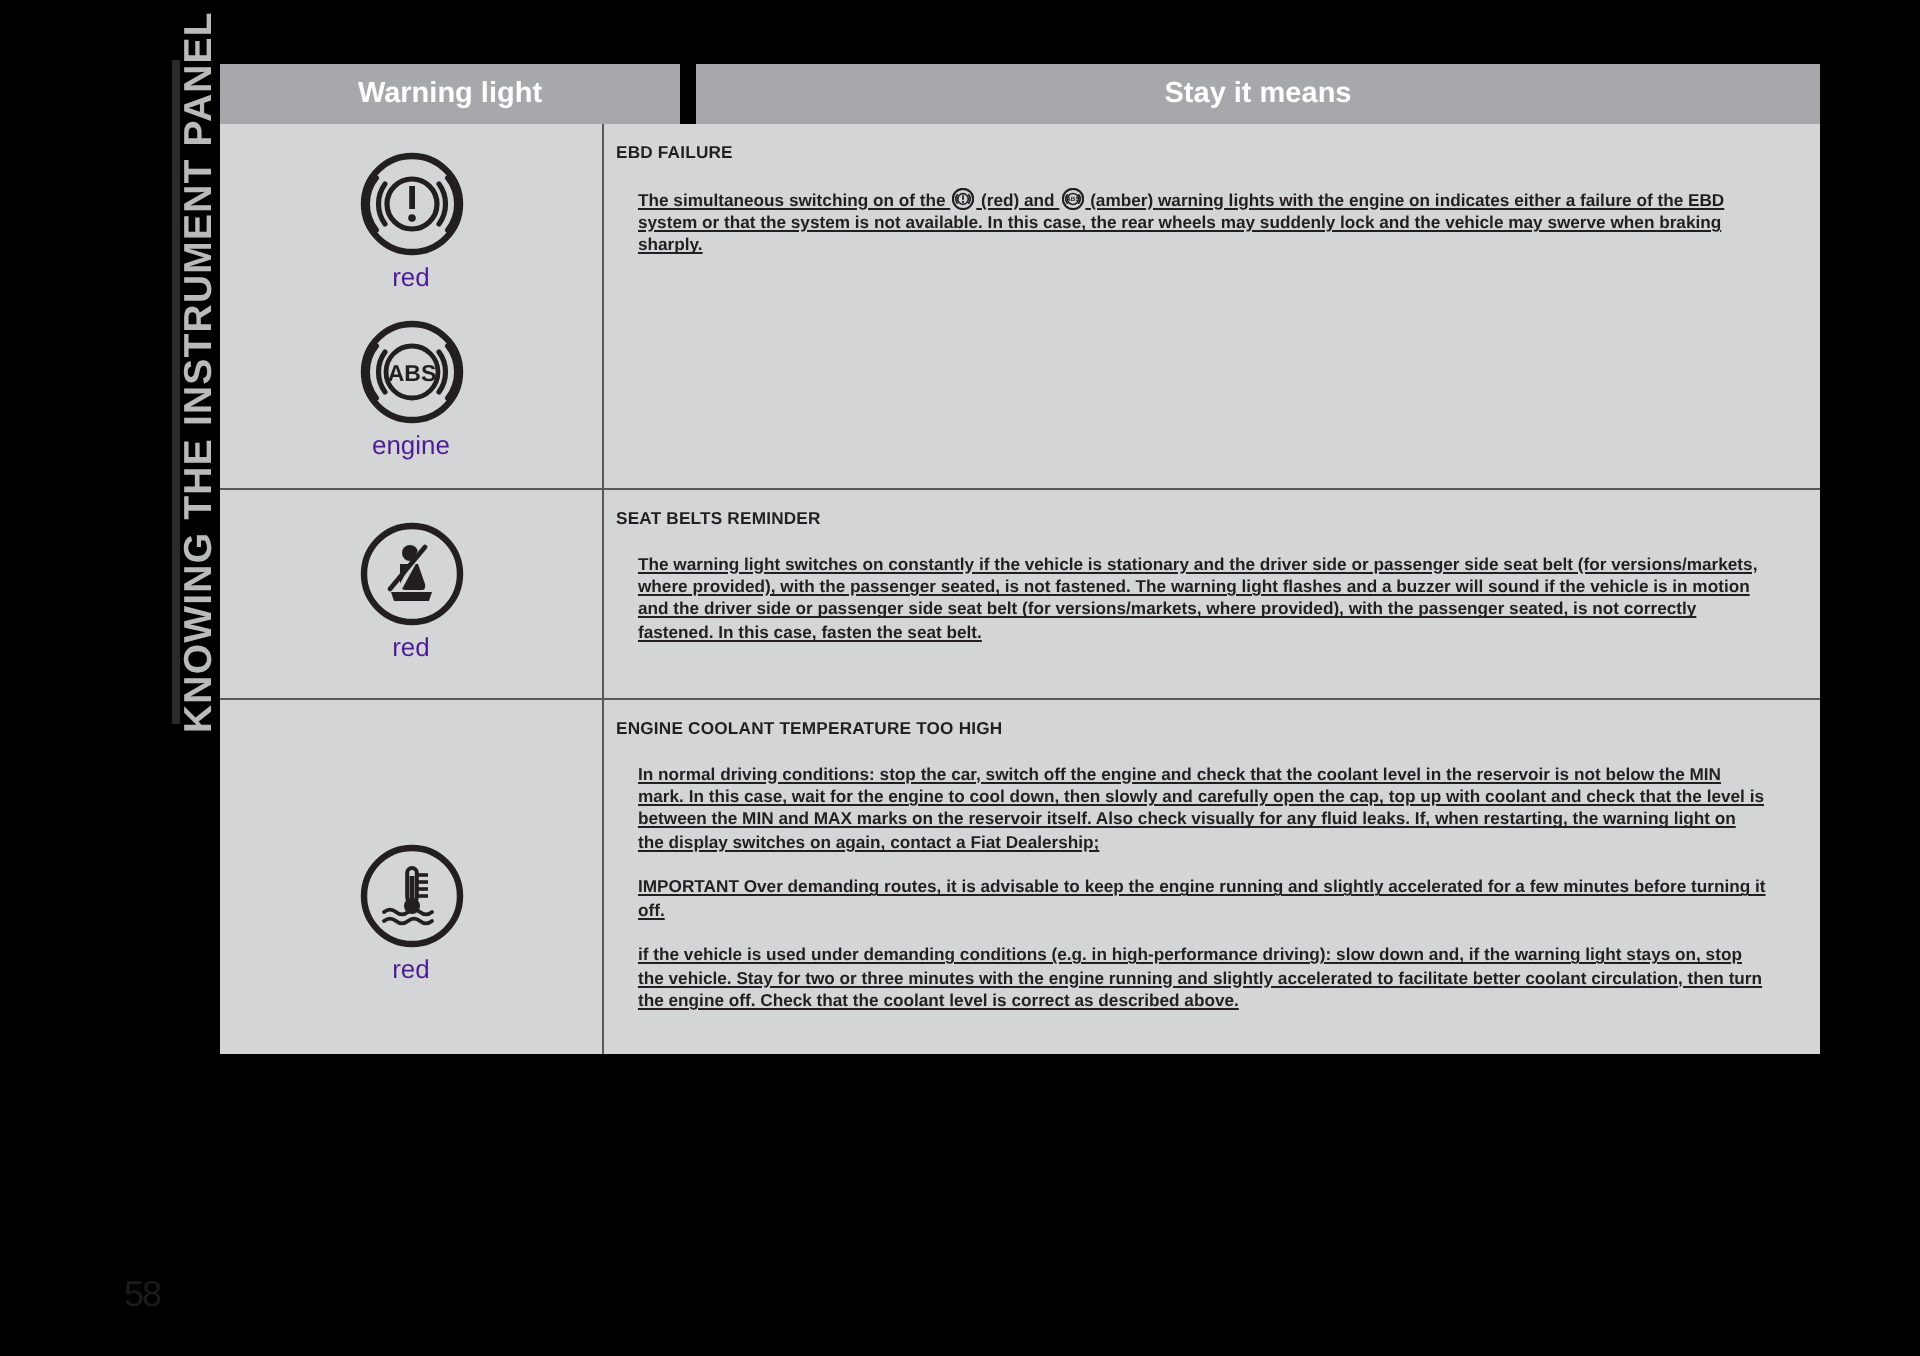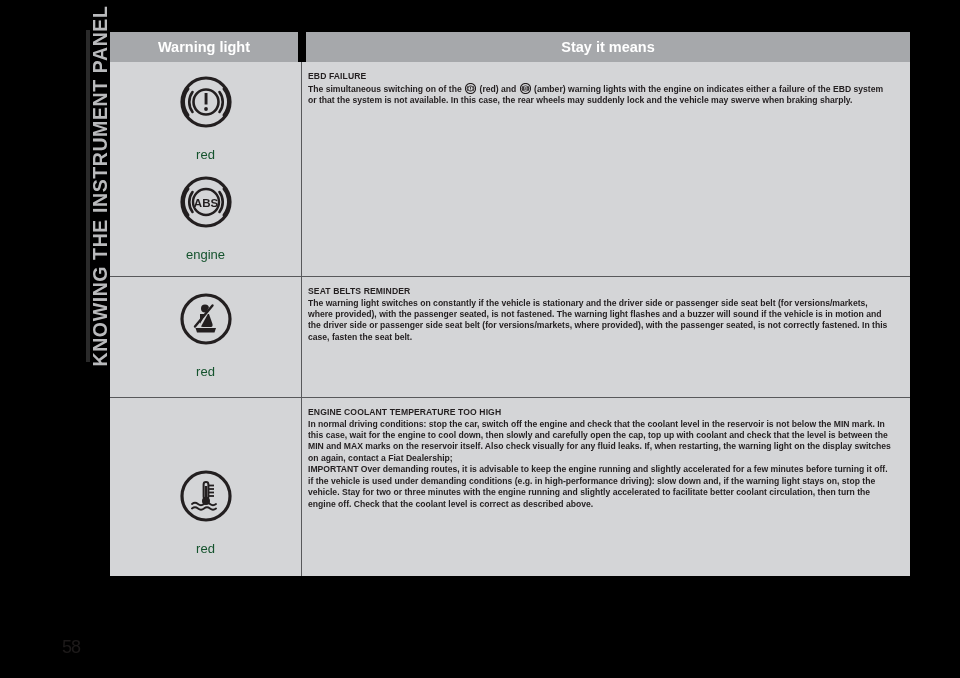--- a/index.html
+++ b/index.html
@@ -60,21 +60,21 @@
     background:#d4d5d7;
   }
   .thead { display:flex; height:30px; }
   .th {
     background:#a6a8ab;
     color:#ffffff;
     font-size:14.5px;
     font-weight:bold;
     display:flex; align-items:center; justify-content:center;
   }
-  .th-warning { width:188px; }
+  .th-warning { width:230px; }
   .th-gap { width:8px; background:#000; }
   .th-means { flex:1; }
 
   .tbody { background:#d4d5d7; }
   .trow { display:flex; border-top:1px solid #58595b; }
   .trow:first-child { border-top:none; }
 
   .cell-light {
     width:192px;
     border-right:1px solid #58595b;
@@ -85,39 +85,39 @@
   .cell-text {
     flex:1;
     padding:9px 16px 10px 6px;
     color:#231f20;
   }
 
   .lamp { display:flex; flex-direction:column; align-items:center; }
   .lamp + .lamp { margin-top:14px; }
   .lamp svg { display:block; }
   .lamp-color {
-    margin-top:19px;
+    margin-top:3px;
     font-size:13px;
-    color:#14532d;
+    color:#4c1d95;
   }
 
   .sec-head {
     font-size:8.6px;
     font-weight:bold;
     letter-spacing:0.1px;
     line-height:1.35;
     color:#231f20;
   }
   .sec-body {
     font-size:8.6px;
     font-weight:bold;
     line-height:1.33;
     color:#231f20;
   }
-  .sec-body p { margin:0; }
+  .sec-body p { margin:11px;text-decoration:underline; }
   .inline-ico {
     display:inline-block;
     vertical-align:-2px;
     margin:0 1px;
   }
 </style>
 </head>
 <body>
 
 <div class="page">

